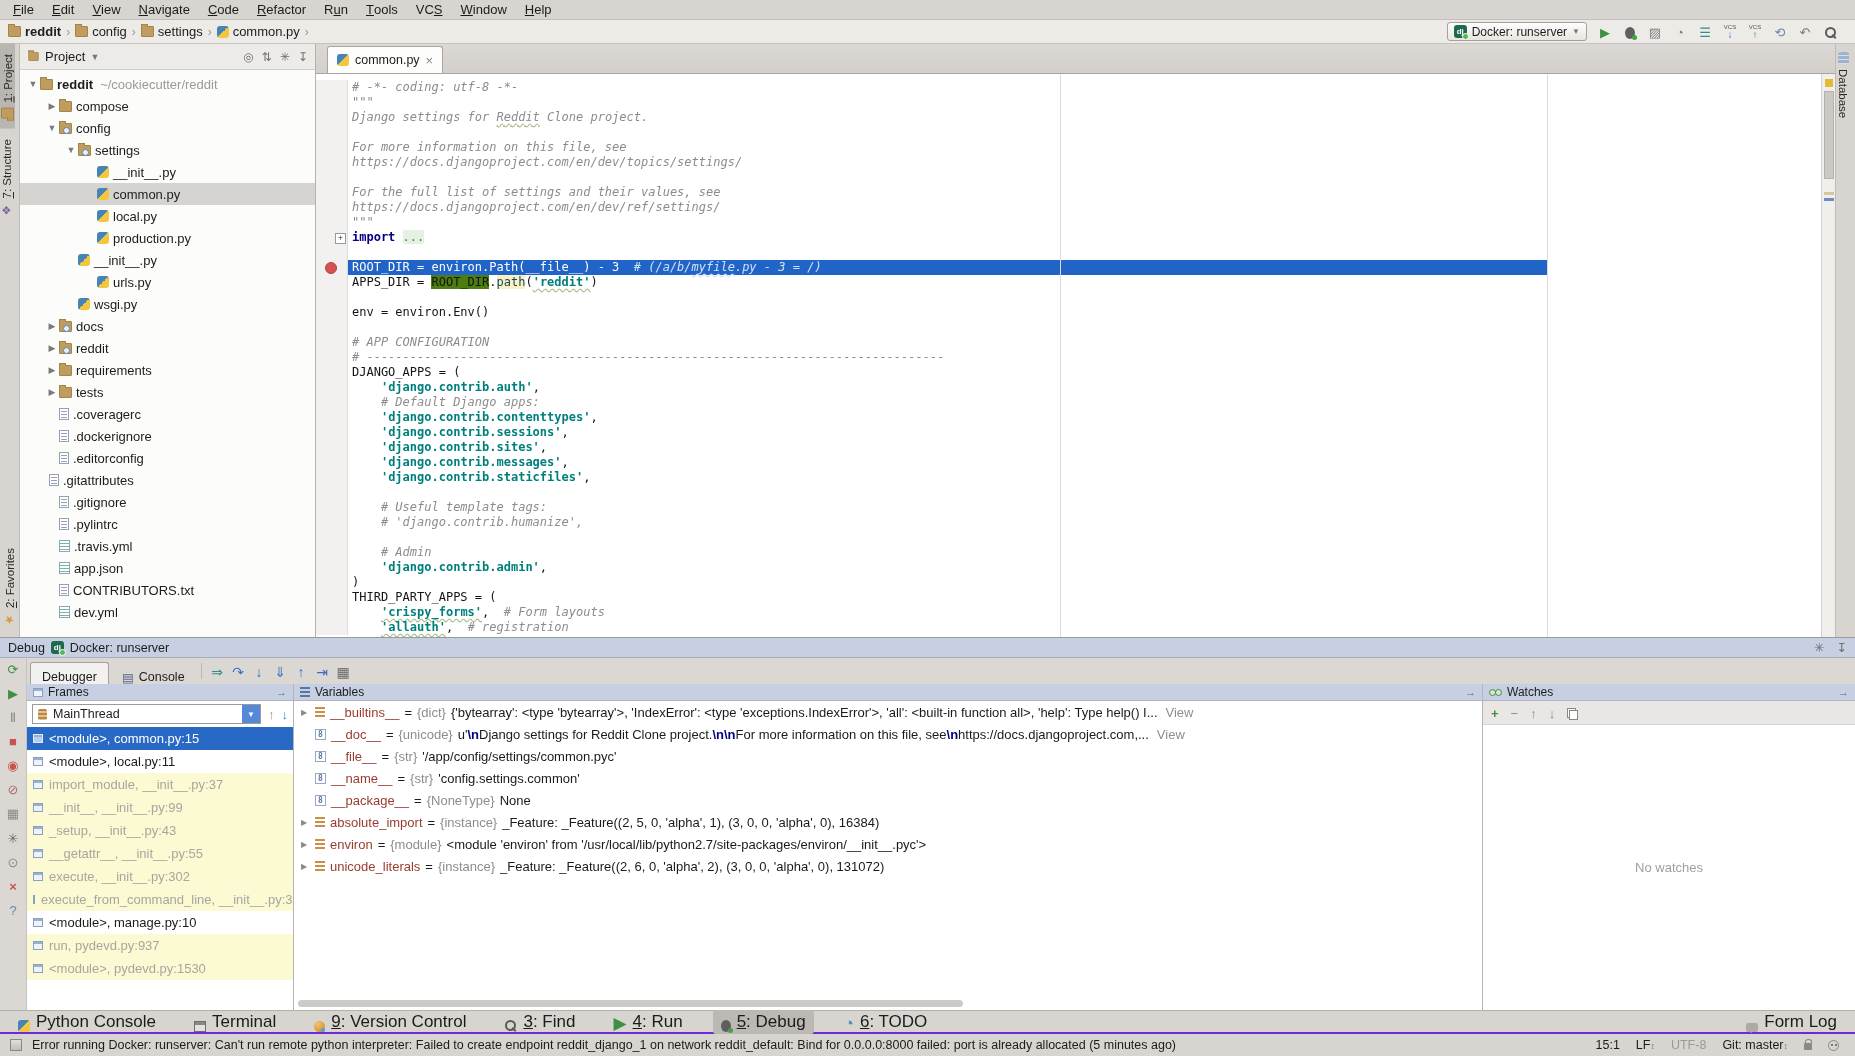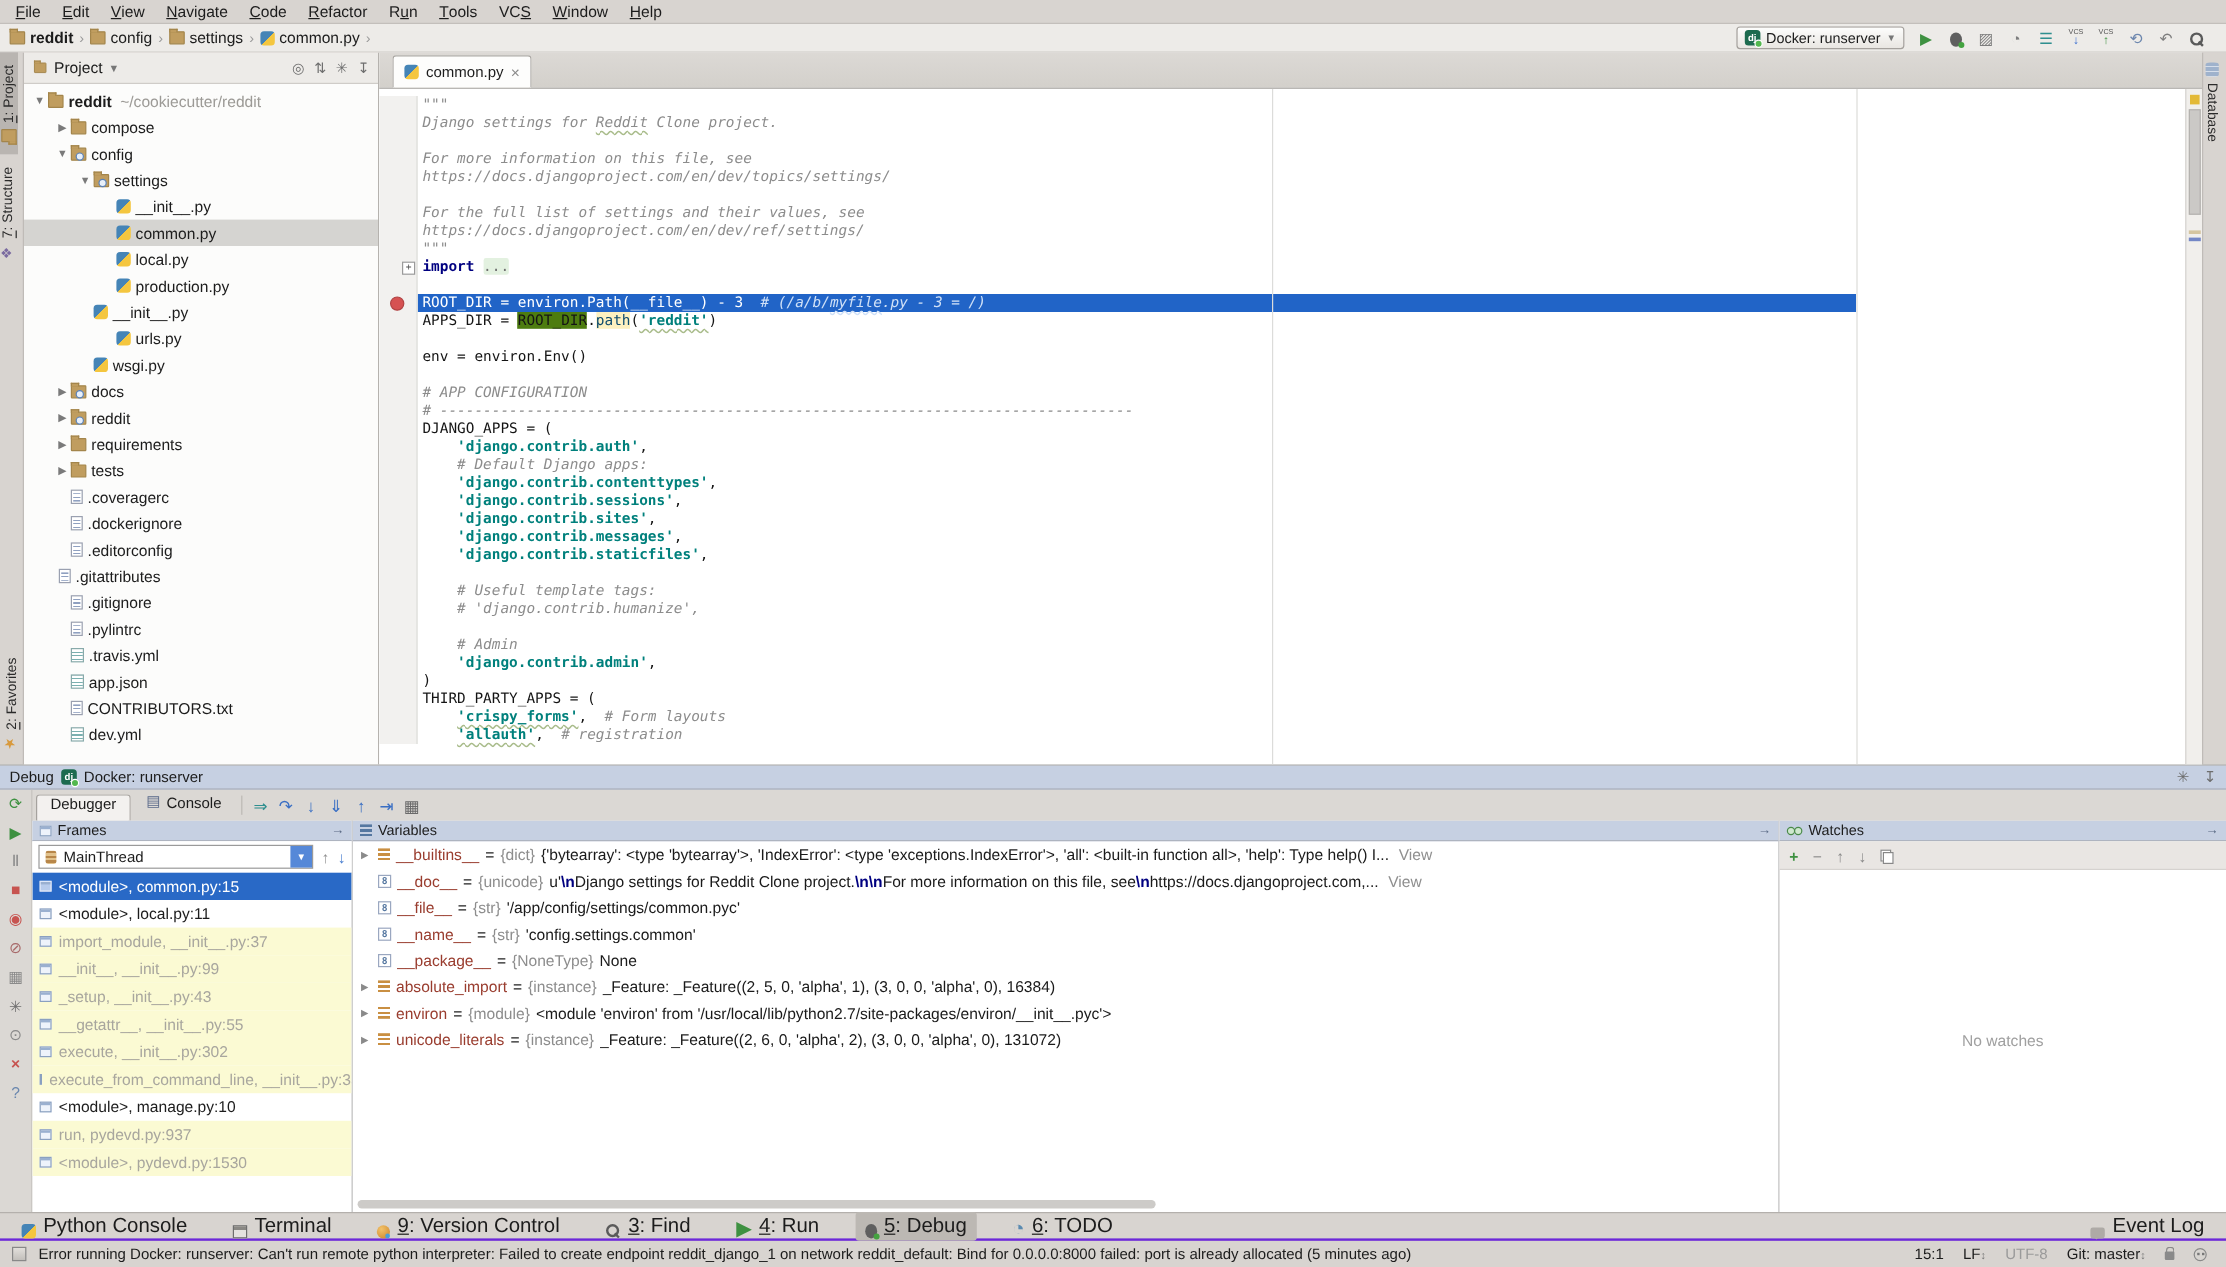--- a/index.html
+++ b/index.html
@@ -75,21 +75,21 @@
 
   
   #debug{height:373px;border-top:1px solid #9a9a9a;background:#dbd8d4;display:flex;flex-direction:column}
   #dbg-head{height:20px;background:#c6d0e2;border-bottom:1px solid #a9aeba;display:flex;align-items:center;gap:6px;padding:0 8px;font-size:12.5px}
   #dbg-head .right{margin-left:auto;display:flex;gap:12px;color:#5a5a5a}
   #dbg-body{flex:1;display:flex;min-height:0}
   #dbg-left{width:27px;flex:none;display:flex;flex-direction:column;align-items:center;padding-top:3px;gap:7px;border-right:1px solid #c6c3bf}
   #dbg-left .ic{width:18px;height:17px;font-size:13px;cursor:default}
   #dbg-main{flex:1;display:flex;flex-direction:column;min-width:0}
   #dbg-toolbar{height:26px;flex:none;display:flex;align-items:center;padding-left:3px}
-  .dtab{height:22px;display:flex;align-items:flex-start;gap:5px;padding:0 11px;font-size:12.5px;border-radius:3px 3px 0 0;cursor:default}
+  .dtab{height:22px;display:flex;align-items:flex-end;gap:5px;padding:0 11px;font-size:12.5px;border-radius:3px 3px 0 0;cursor:default}
   .dtab.selected{background:#f3f1ef;border:1px solid #a5a29e;border-bottom:none}
   .stepsep{width:1px;height:16px;background:#bcb8b4;margin:0 5px}
   .stepic{width:21px;text-align:center;font-size:14px;color:#3a6fc4;cursor:default}
   #dbg-content{flex:1;display:flex;min-height:0}
   .panel{display:flex;flex-direction:column;min-width:0;border-right:1px solid #b5b5b5;background:#fff}
   .phead{height:17px;flex:none;background:#c6d0e2;border-bottom:1px solid #aeb4c0;display:flex;align-items:center;gap:5px;padding:0 6px;font-size:12px}
   .phead .opt{margin-left:auto;color:#5a6a85;font-size:11px}
   #p-frames{width:267px;flex:none}
   #p-vars{flex:1}
   #p-watch{width:372px;flex:none;border-right:none}
@@ -403,20 +403,21 @@
       <div id="etab">
         <span class="ic ic-python"></span>
         <span>common.py</span>
         <span class="close">×</span>
       </div>
     </div>
     <div id="codewrap">
       <div class="guide" style="left:744px"></div>
       <div class="guide" style="left:1231px"></div>
       <div id="m-code">
+          <div class="cl"><span class="g"></span><span class="t"><span class="sg-c"># -*- coding: utf-8 -*-</span></span></div>
           <div class="cl"><span class="g"></span><span class="t"><span class="sg-c">"""</span></span></div>
           <div class="cl"><span class="g"></span><span class="t"><span class="sg-c">Django settings for </span><span class="sg-ct">Reddit</span><span class="sg-c"> Clone project.</span></span></div>
           <div class="cl"><span class="g"></span><span class="t">&nbsp;</span></div>
           <div class="cl"><span class="g"></span><span class="t"><span class="sg-c">For more information on this file, see</span></span></div>
           <div class="cl"><span class="g"></span><span class="t"><span class="sg-c">https://docs.djangoproject.com/en/dev/topics/settings/</span></span></div>
           <div class="cl"><span class="g"></span><span class="t">&nbsp;</span></div>
           <div class="cl"><span class="g"></span><span class="t"><span class="sg-c">For the full list of settings and their values, see</span></span></div>
           <div class="cl"><span class="g"></span><span class="t"><span class="sg-c">https://docs.djangoproject.com/en/dev/ref/settings/</span></span></div>
           <div class="cl"><span class="g"></span><span class="t"><span class="sg-c">"""</span></span></div>
           <div class="cl"><span class="g plus"></span><span class="t"><span class="sg-k">import </span><span class="sg-fold">...</span></span></div>
@@ -698,21 +699,21 @@
         <span><span style="text-decoration: underline;">5</span>: Debug</span>
       </span>
       <span class="btab">
         <span class="ic" style="color: rgb(90, 138, 176);">◔</span>
         <span><span style="text-decoration: underline;">6</span>: TODO</span>
       </span>
     </span>
   <span id="bottom-right">
       <span class="btab" style="margin-right: 0px;">
         <span class="ic ic-bubble"></span>
-        <span>Event Log</span>
+        <span>Form Log</span>
       </span>
     </span>
 </div>
 
 <div id="statusbar">
   <span class="ic ic-statusgrid"></span>
   <span id="status-msg">Error running Docker: runserver: Can't run remote python interpreter: Failed to create endpoint reddit_django_1 on network reddit_default: Bind for 0.0.0.0:8000 failed: port is already allocated (5 minutes ago)</span>
   <span id="status-right">
     <span>15:1</span>
     <span><span>LF</span><span class="mini-updown">↕</span></span>

